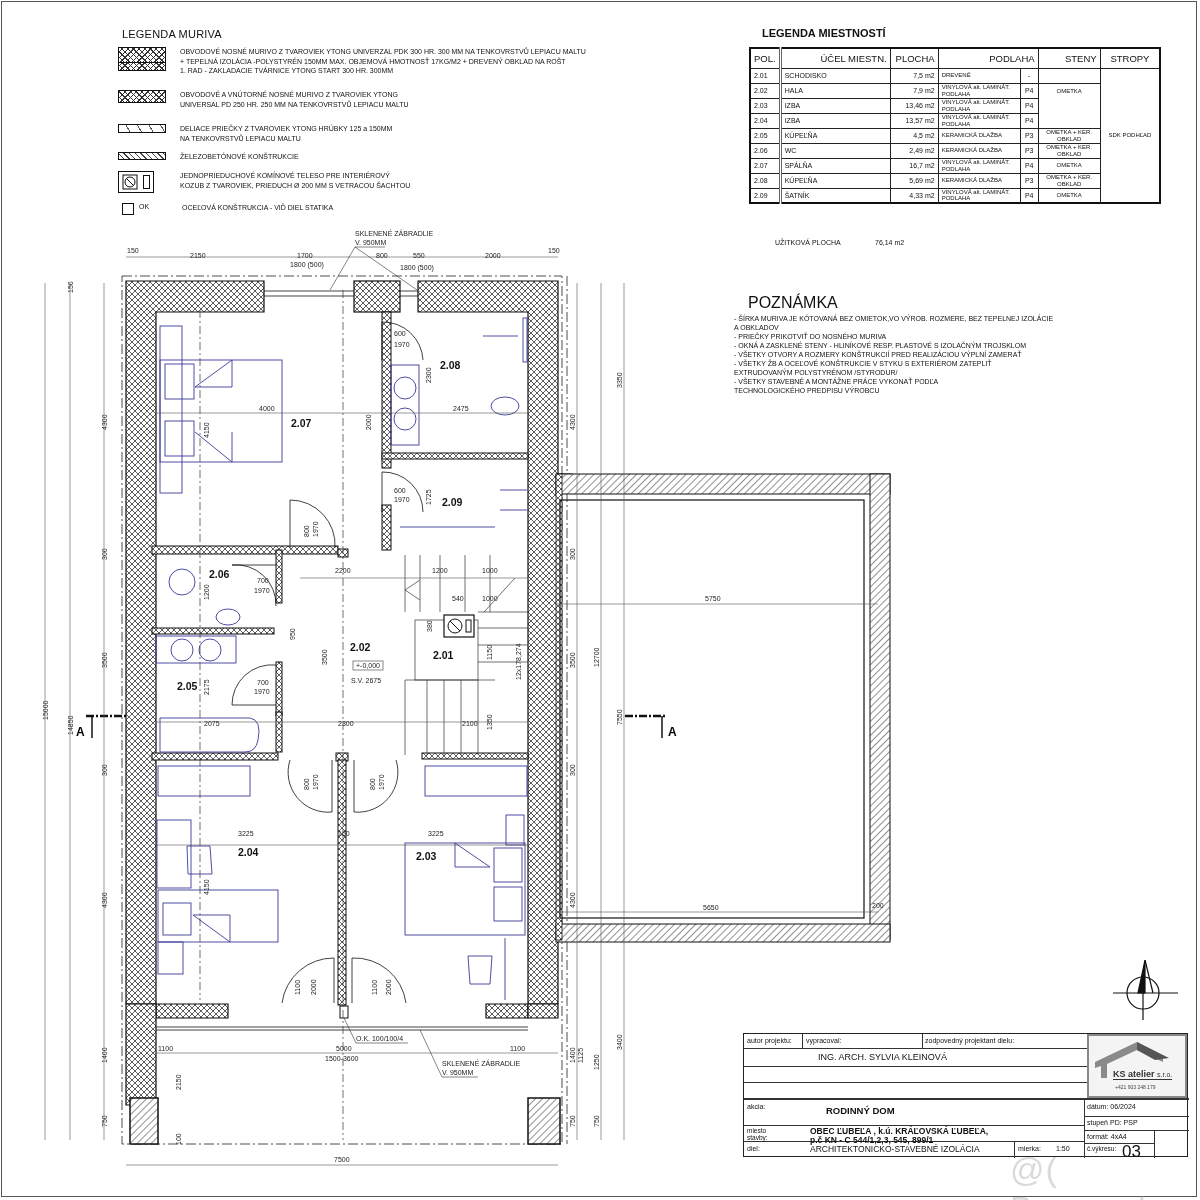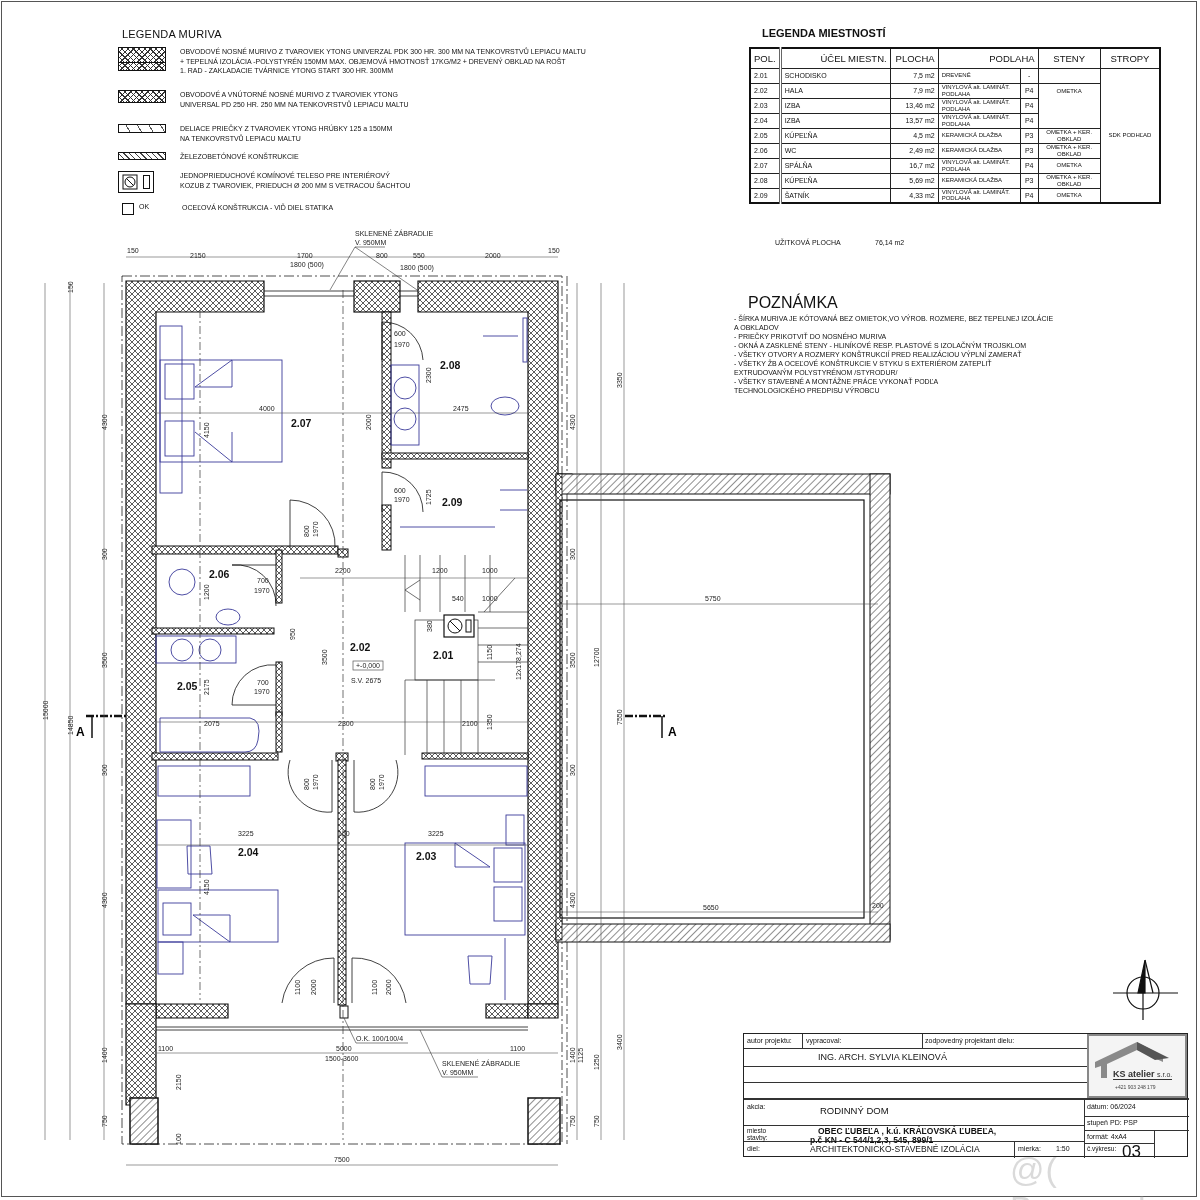--- a/index.html
+++ b/index.html
@@ -89,21 +89,21 @@
 </div>
 
 <div class="abs rm-title">LEGENDA MIESTNOSTÍ</div>
 <table class="rooms">
   <tbody>
       <tr>
     <th>POL.</th>
     <th style="border-left:3px double #666">ÚČEL MIESTN.</th>
     <th>PLOCHA</th>
     <th colspan="2">PODLAHA</th>
-    <th style="text-align:center">STENY</th>
+    <th style="text-align:right">STENY</th>
     <th style="text-align:center">STROPY</th>
   </tr>
   <tr>
     <td class="pol">2.01</td>
         <td class="ucel">SCHODISKO</td>
         <td class="pl">7,5 m2</td>
         <td class="pod">DREVENÉ</td>
         <td class="pc">-</td>
         <td class="st"></td>
     <td class="strop" rowspan="9">SDK PODHĽAD</td>
@@ -538,23 +538,23 @@
   <div class="line" style="left:270px;top:107px;width:1px;height:17px"></div>
   <div class="line" style="left:58px;top:0;width:1px;height:14px"></div>
   <div class="line" style="left:178px;top:0;width:1px;height:14px"></div>
 
   <div class="cell" style="left:3px;top:3px">autor projektu:</div>
   <div class="cell" style="left:62px;top:3px">vypracoval:</div>
   <div class="cell" style="left:181px;top:3px">zodpovedný projektant dielu:</div>
   <div class="cell" style="left:74px;top:18px;font-size:9px">ING. ARCH. SYLVIA KLEINOVÁ</div>
 
   <div class="cell" style="left:3px;top:69px">akcia:</div>
-  <div class="cell" style="left:76px;top:71px;font-size:9.5px;font-weight:normal">RODINNÝ DOM</div>
+  <div class="cell" style="left:82px;top:71px;font-size:9.5px;font-weight:bold">RODINNÝ DOM</div>
   <div class="cell" style="left:3px;top:92px;width:38px;font-size:6.5px;line-height:7px;top:93px">miesto stavby:</div>
-  <div class="cell" style="left:74px;top:92px;font-size:8.5px;font-weight:bold;top:92px">OBEC ĽUBEĽA , k.ú. KRÁĽOVSKÁ ĽUBEĽA,</div>
+  <div class="cell" style="left:66px;top:92px;font-size:8.5px;font-weight:bold;top:92px">OBEC ĽUBEĽA , k.ú. KRÁĽOVSKÁ ĽUBEĽA,</div>
   <div class="cell" style="left:66px;top:102px;font-size:8.5px;font-weight:bold;top:101px">p.č KN - C 544/1,2,3, 545, 899/1</div>
 
   <div class="cell" style="left:3px;top:111px">diel:</div>
   <div class="cell" style="left:66px;top:110px;font-size:8.5px">ARCHITEKTONICKO-STAVEBNÉ IZOLÁCIA</div>
   <div class="cell" style="left:274px;top:111px">mierka:</div>
   <div class="cell" style="left:312px;top:111px">1:50</div>
 
   <div class="cell" style="left:343px;top:69px"><span>dátum:</span> <span>06/2024</span></div>
   <div class="cell" style="left:343px;top:85px"><span>stupeň PD:</span>  <span>PSP</span></div>
   <div class="cell" style="left:343px;top:99px"><span>formát:</span> <span>4xA4</span></div>

